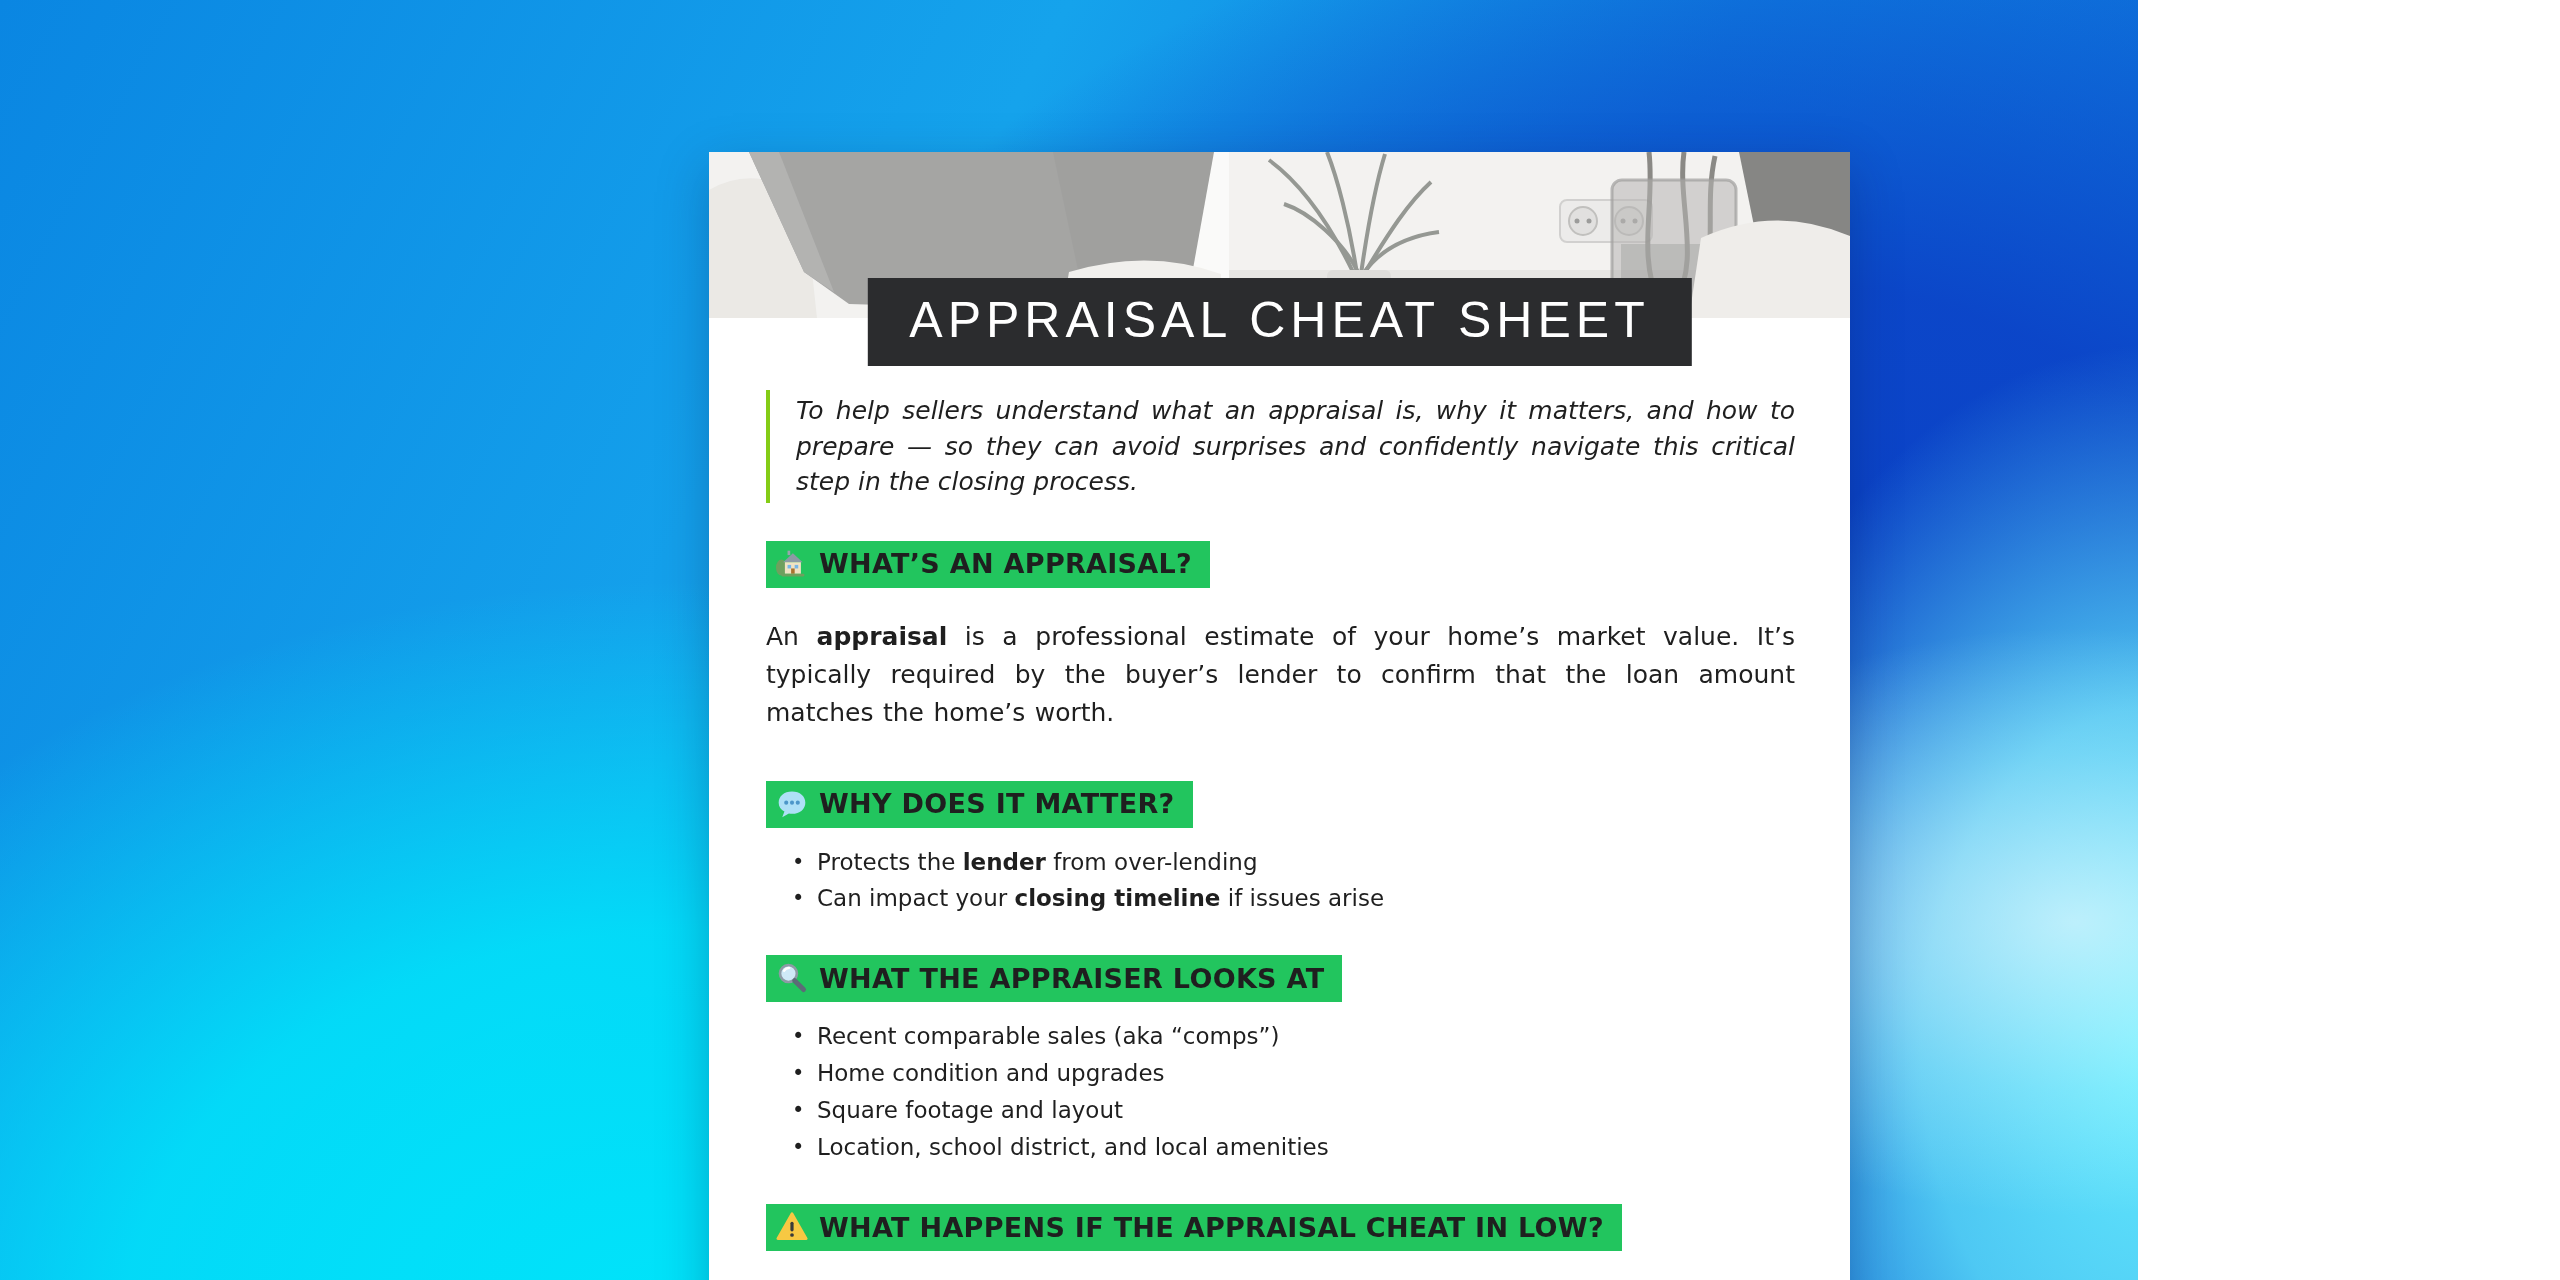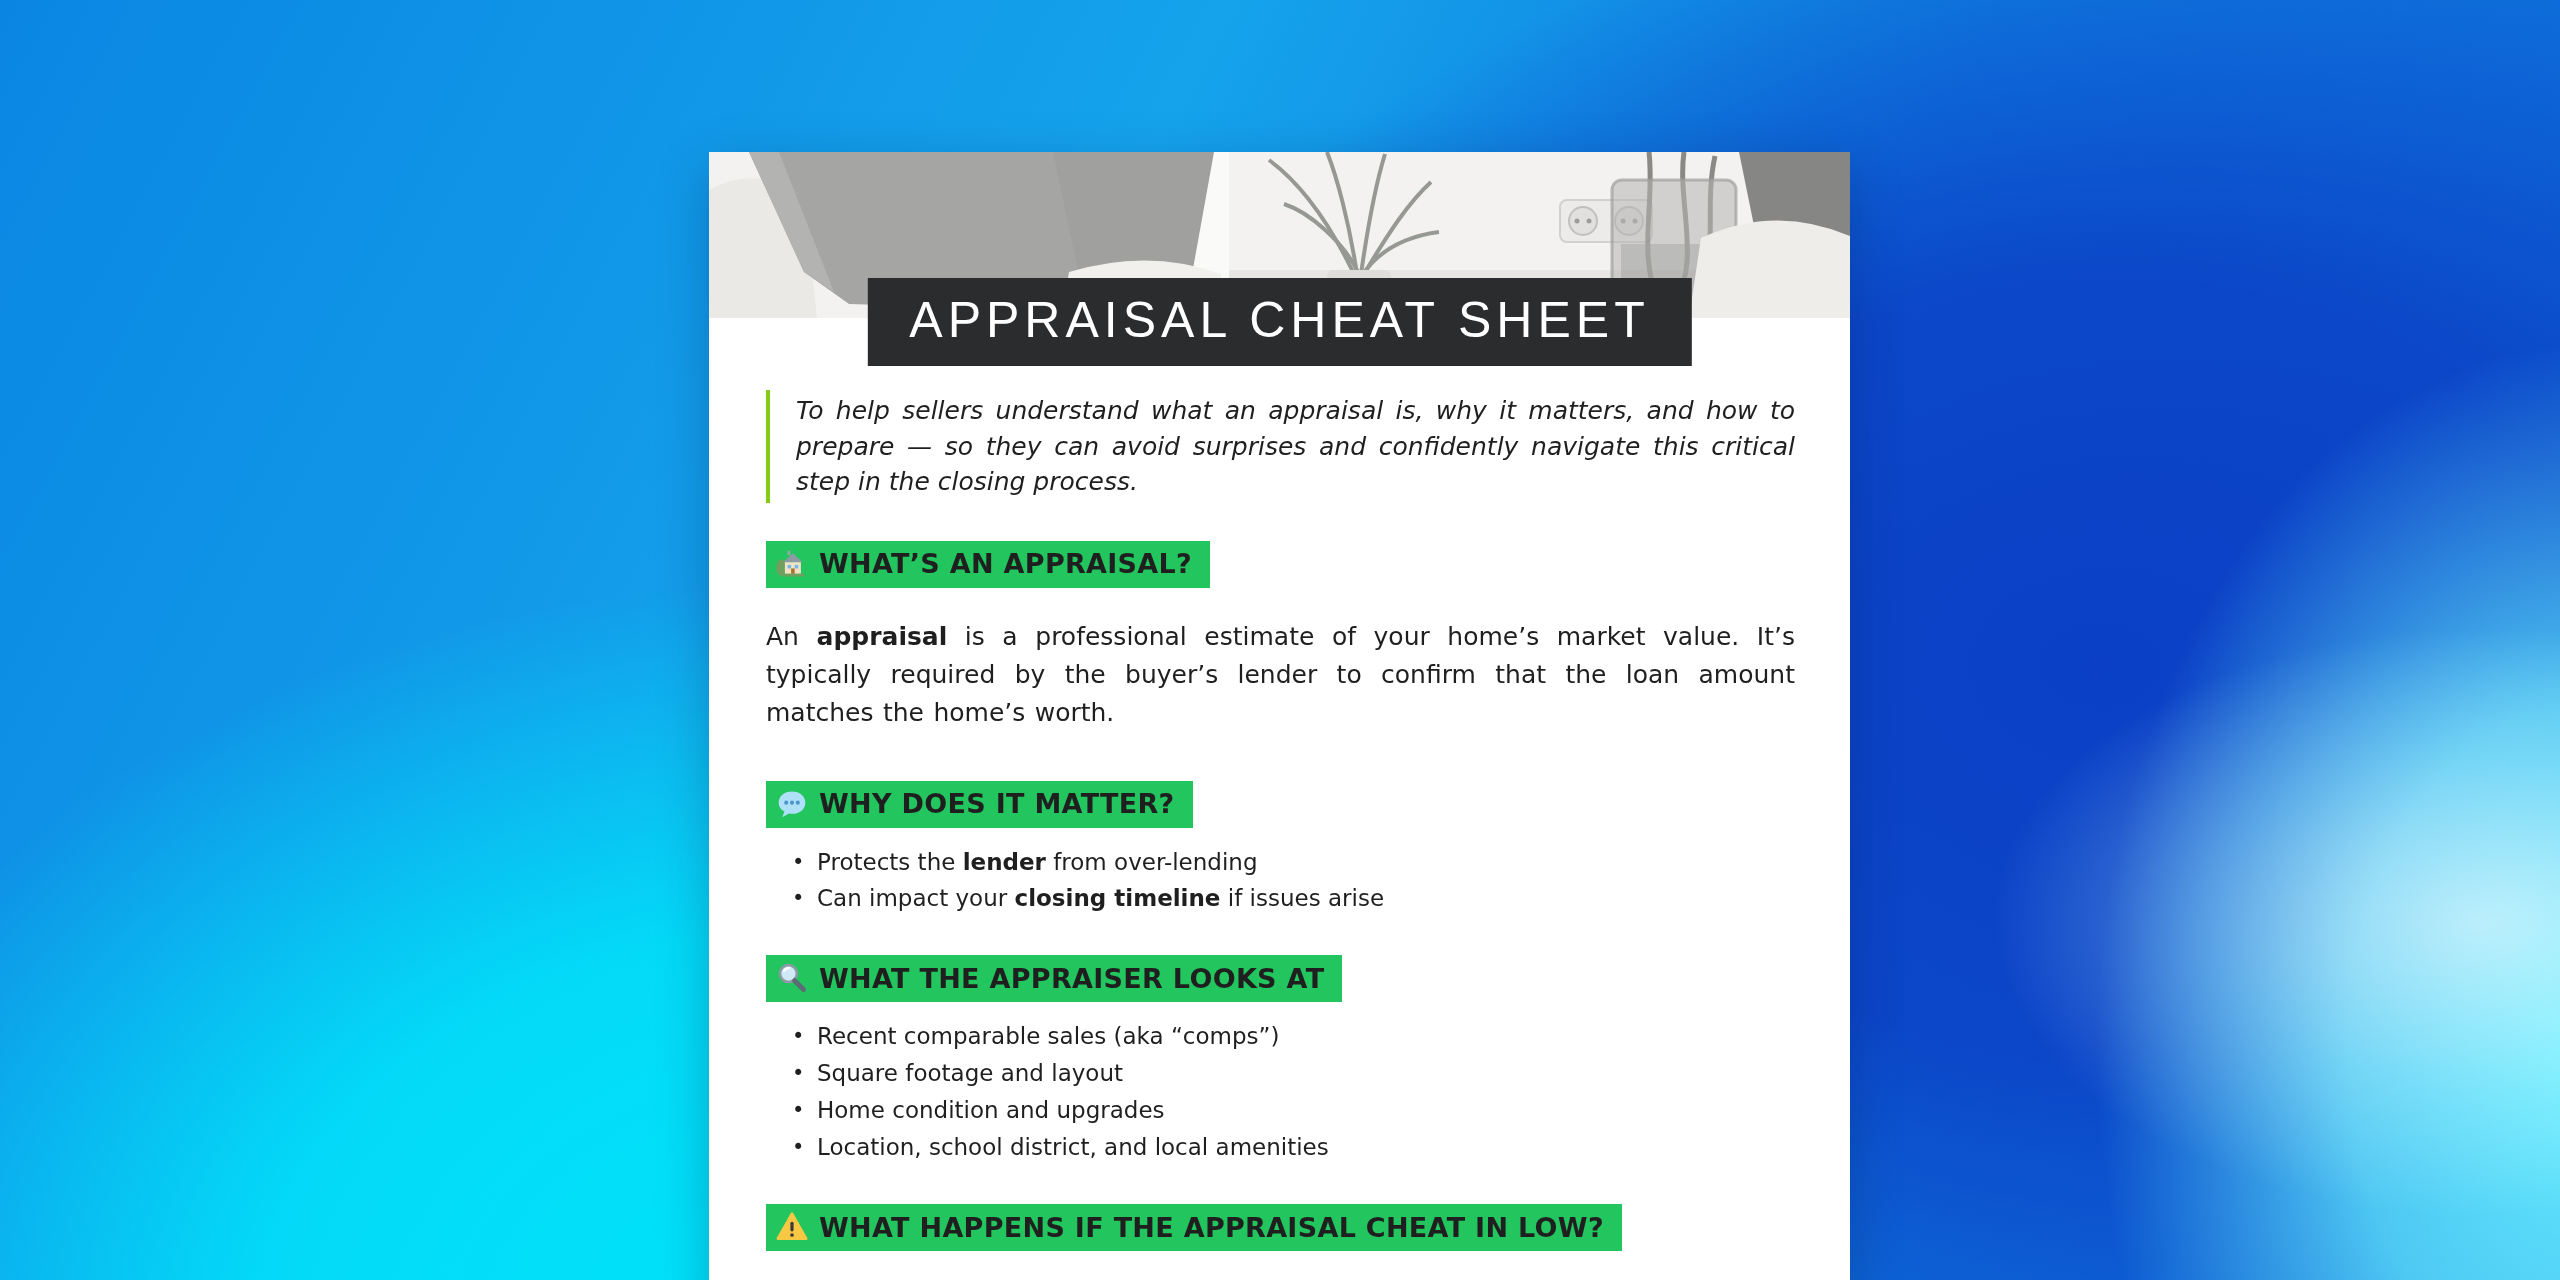--- a/index.html
+++ b/index.html
@@ -1,21 +1,21 @@
 <!DOCTYPE html>
 <html><head>
 <meta charset="utf-8">
 <style>
   html,body{margin:0;padding:0;}
   body{
     width:2560px;height:1280px;overflow:hidden;
     font-family:"DejaVu Sans","Liberation Sans",sans-serif;
   }
   .desktop{
-    position:relative;width:2560px;height:1280px;overflow:hidden;
+    position:relative;width:2138px;height:1280px;overflow:hidden;
     background:
       radial-gradient(700px 420px at 97% 72%, rgba(255,255,255,.60) 0%, rgba(200,250,255,.30) 40%, rgba(200,250,255,0) 70%),
       radial-gradient(680px 980px at 101% 82%, #64eeff 0%, rgba(100,238,255,.75) 35%, rgba(100,238,255,0) 72%),
       radial-gradient(1500px 1100px at 82% 52%, #0b40c6 0%, rgba(11,64,198,.88) 35%, rgba(11,64,198,0) 70%),
       radial-gradient(1400px 1000px at 32% 104%, #00e4fa 0%, rgba(0,228,250,.85) 40%, rgba(0,228,250,0) 75%),
       linear-gradient(118deg, #0a86e2 0%, #15a3ec 38%, #0f7de0 62%, #0d5fd4 100%);
   }
   .doc{
     position:absolute;left:709px;top:152px;width:1141px;height:1220px;
     background:#ffffff;box-shadow:0 16px 48px rgba(0,30,80,.28);
@@ -163,22 +163,22 @@
           <svg viewBox="0 0 36 36">
             <circle cx="14" cy="13" r="9.5" fill="#cfe9f7" stroke="#8d9aa5" stroke-width="3"></circle>
             <path d="M21 21 L31 31" stroke="#5c6b77" stroke-width="5.5" stroke-linecap="round"></path>
             <path d="M9 10 Q11 6.5 15 6.5" stroke="#ffffff" stroke-width="2.5" fill="none" stroke-linecap="round"></path>
           </svg>
         </span>
         <span>WHAT THE APPRAISER LOOKS AT</span>
       </div>
       <ul class="bullets">
         <li>Recent comparable sales (aka “comps”)</li>
+        <li>Home condition and upgrades</li>
         <li>Square footage and layout</li>
-        <li>Home condition and upgrades</li>
         <li>Location, school district, and local amenities</li>
       </ul>
 
       
       <div class="sec-h">
         <span class="icon">
           <svg viewBox="0 0 36 36">
             <path d="M18 3 L34 31 L2 31 Z" fill="#f7c843" stroke="#f7c843" stroke-width="3" stroke-linejoin="round"></path>
             <rect x="16.2" y="12" width="3.6" height="11" rx="1.8" fill="#3a3a3a"></rect>
             <circle cx="18" cy="27" r="2.1" fill="#3a3a3a"></circle>

